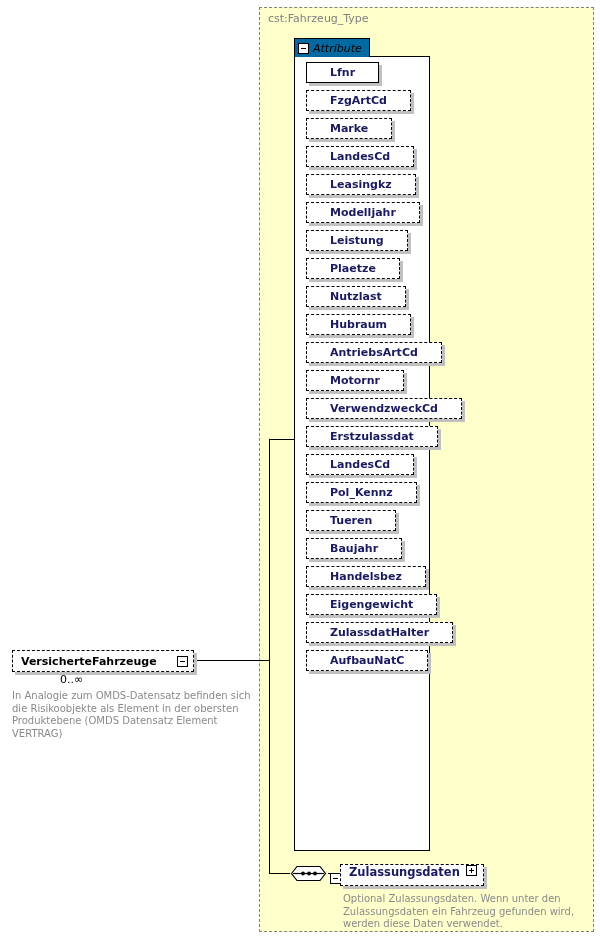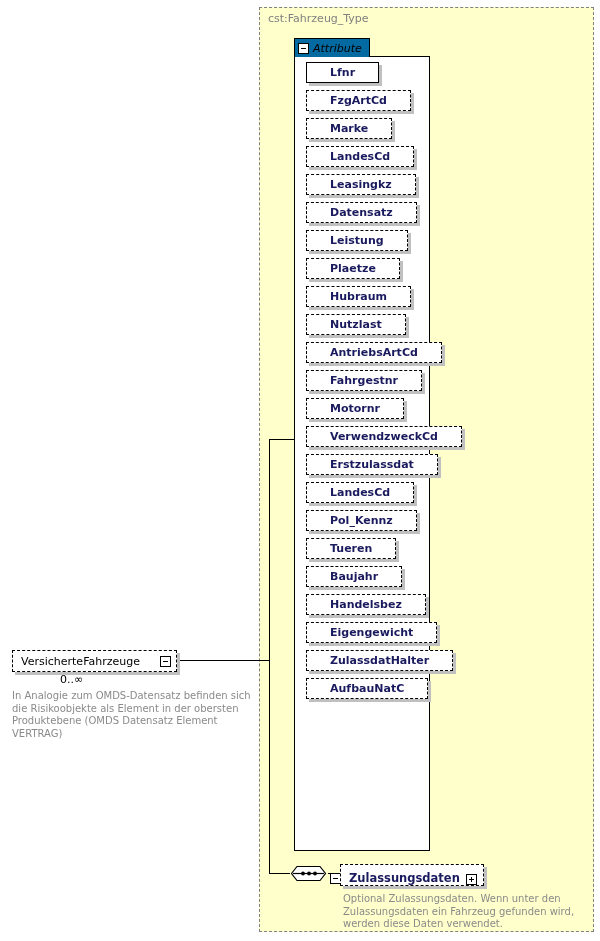--- a/index.html
+++ b/index.html
@@ -124,21 +124,21 @@
     border:1px dashed #000000;
     box-sizing:border-box;
     display:flex;
     align-items:center;
     padding:0 5px 0 8px;
     box-shadow:3px 3px 0 0 #c0c0c0;
     z-index:5;
   }
   #left-elem .lbl{
     font-size:11px;
-    font-weight:normal;
+    font-weight:bold;
     color:#000000;
     white-space:nowrap;
     margin-right:20px;
   }
   #left-card{
     position:absolute;
     left:60px; top:673px;
     font-size:11px;
     color:#000000;
     white-space:nowrap;
@@ -167,21 +167,21 @@
 
   
   #zul-elem{
     position:absolute;
     left:340px; top:864px;
     height:22px;
     background:#ffffff;
     border:1px dashed #000000;
     box-sizing:border-box;
     display:flex;
-    align-items:flex-end;
+    align-items:flex-start;
     padding:0 6px 0 8px;
     box-shadow:3px 3px 0 0 #c0c0c0;
     z-index:5;
   }
   #zul-elem .lbl{
     font-size:11.5px;
     font-weight:bold;
     color:#1a1a5e;
     white-space:nowrap;
     margin-right:6px;
@@ -221,27 +221,26 @@
   <span class="sq"></span>
   <span class="lbl">Attribute</span>
 </div>
 
 <div id="attr-list">
   <div class="attr-row"><div class="attr">Lfnr</div></div>
   <div class="attr-row"><div class="attr optional">FzgArtCd</div></div>
   <div class="attr-row"><div class="attr optional">Marke</div></div>
   <div class="attr-row"><div class="attr optional">LandesCd</div></div>
   <div class="attr-row"><div class="attr optional">Leasingkz</div></div>
-  <div class="attr-row"><div class="attr optional">Datensatz</div></div>
+  <div class="attr-row"><div class="attr optional">Modelljahr</div></div>
   <div class="attr-row"><div class="attr optional">Leistung</div></div>
   <div class="attr-row"><div class="attr optional">Plaetze</div></div>
+  <div class="attr-row"><div class="attr optional">Nutzlast</div></div>
   <div class="attr-row"><div class="attr optional">Hubraum</div></div>
-  <div class="attr-row"><div class="attr optional">Nutzlast</div></div>
   <div class="attr-row"><div class="attr optional">AntriebsArtCd</div></div>
-  <div class="attr-row"><div class="attr optional">Fahrgestnr</div></div>
   <div class="attr-row"><div class="attr optional">Motornr</div></div>
   <div class="attr-row"><div class="attr optional">VerwendzweckCd</div></div>
   <div class="attr-row"><div class="attr optional">Erstzulassdat</div></div>
   <div class="attr-row"><div class="attr optional">LandesCd</div></div>
   <div class="attr-row"><div class="attr optional">Pol_Kennz</div></div>
   <div class="attr-row"><div class="attr optional">Tueren</div></div>
   <div class="attr-row"><div class="attr optional">Baujahr</div></div>
   <div class="attr-row"><div class="attr optional">Handelsbez</div></div>
   <div class="attr-row"><div class="attr optional">Eigengewicht</div></div>
   <div class="attr-row"><div class="attr optional">ZulassdatHalter</div></div>

